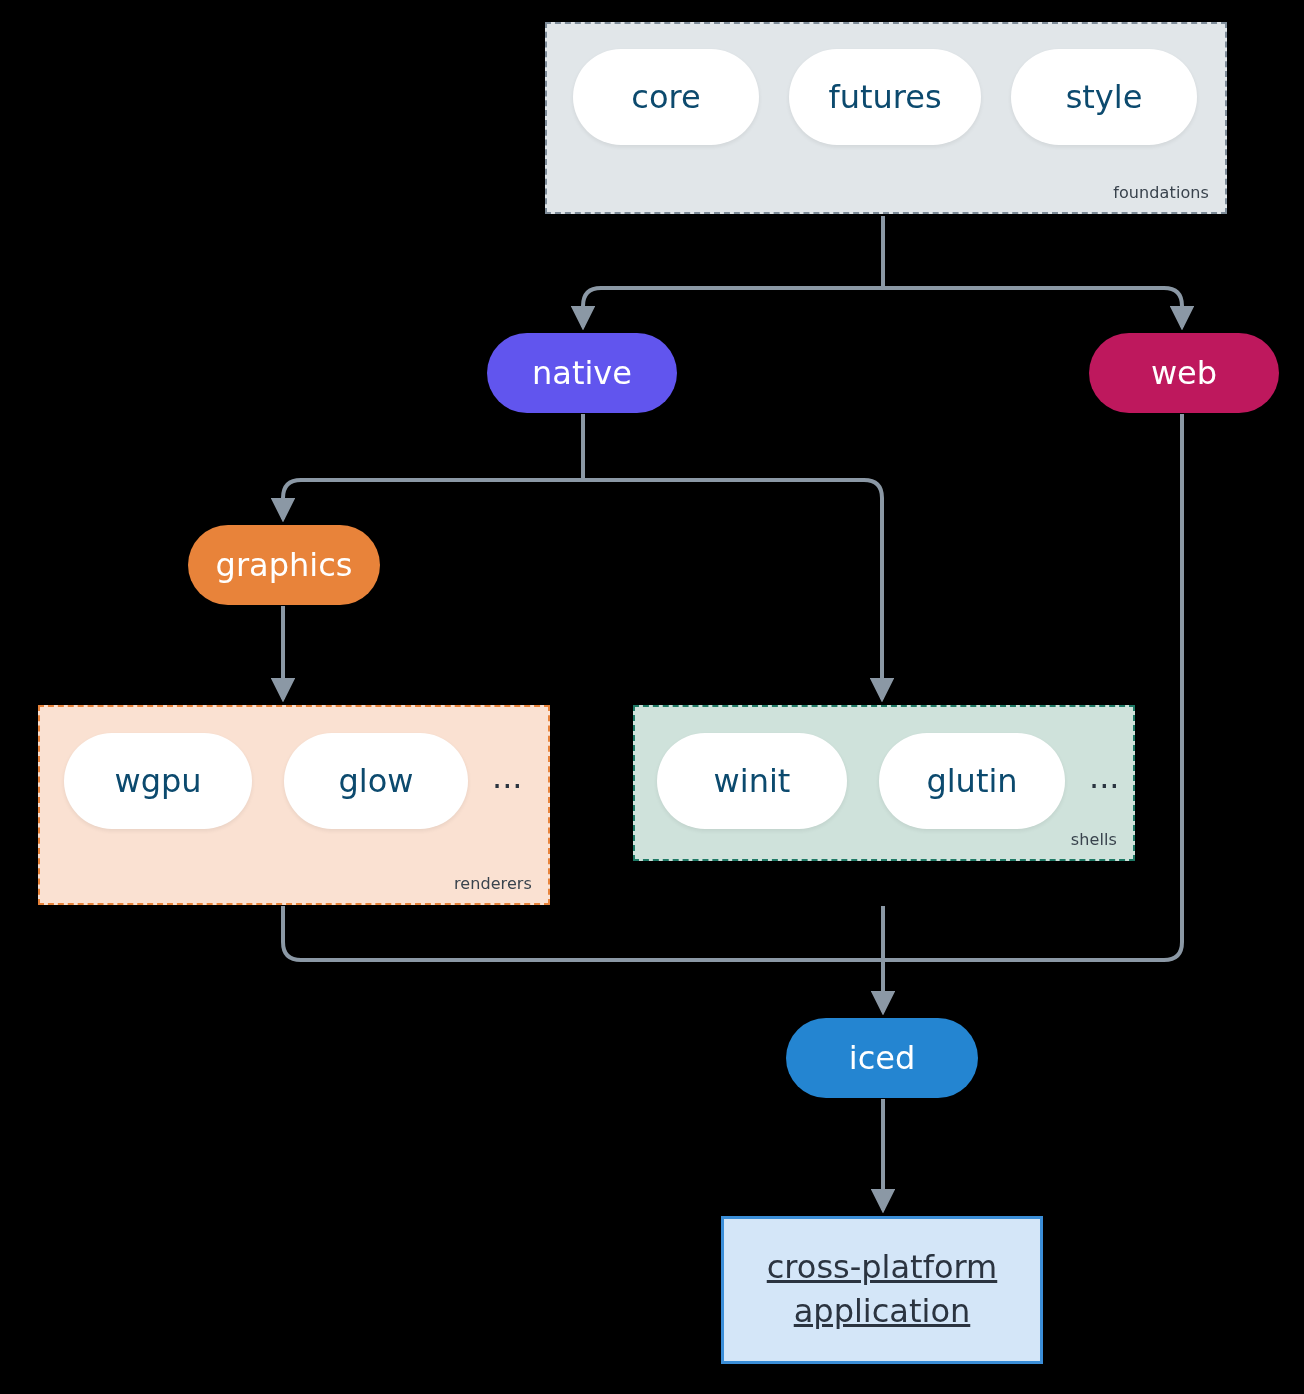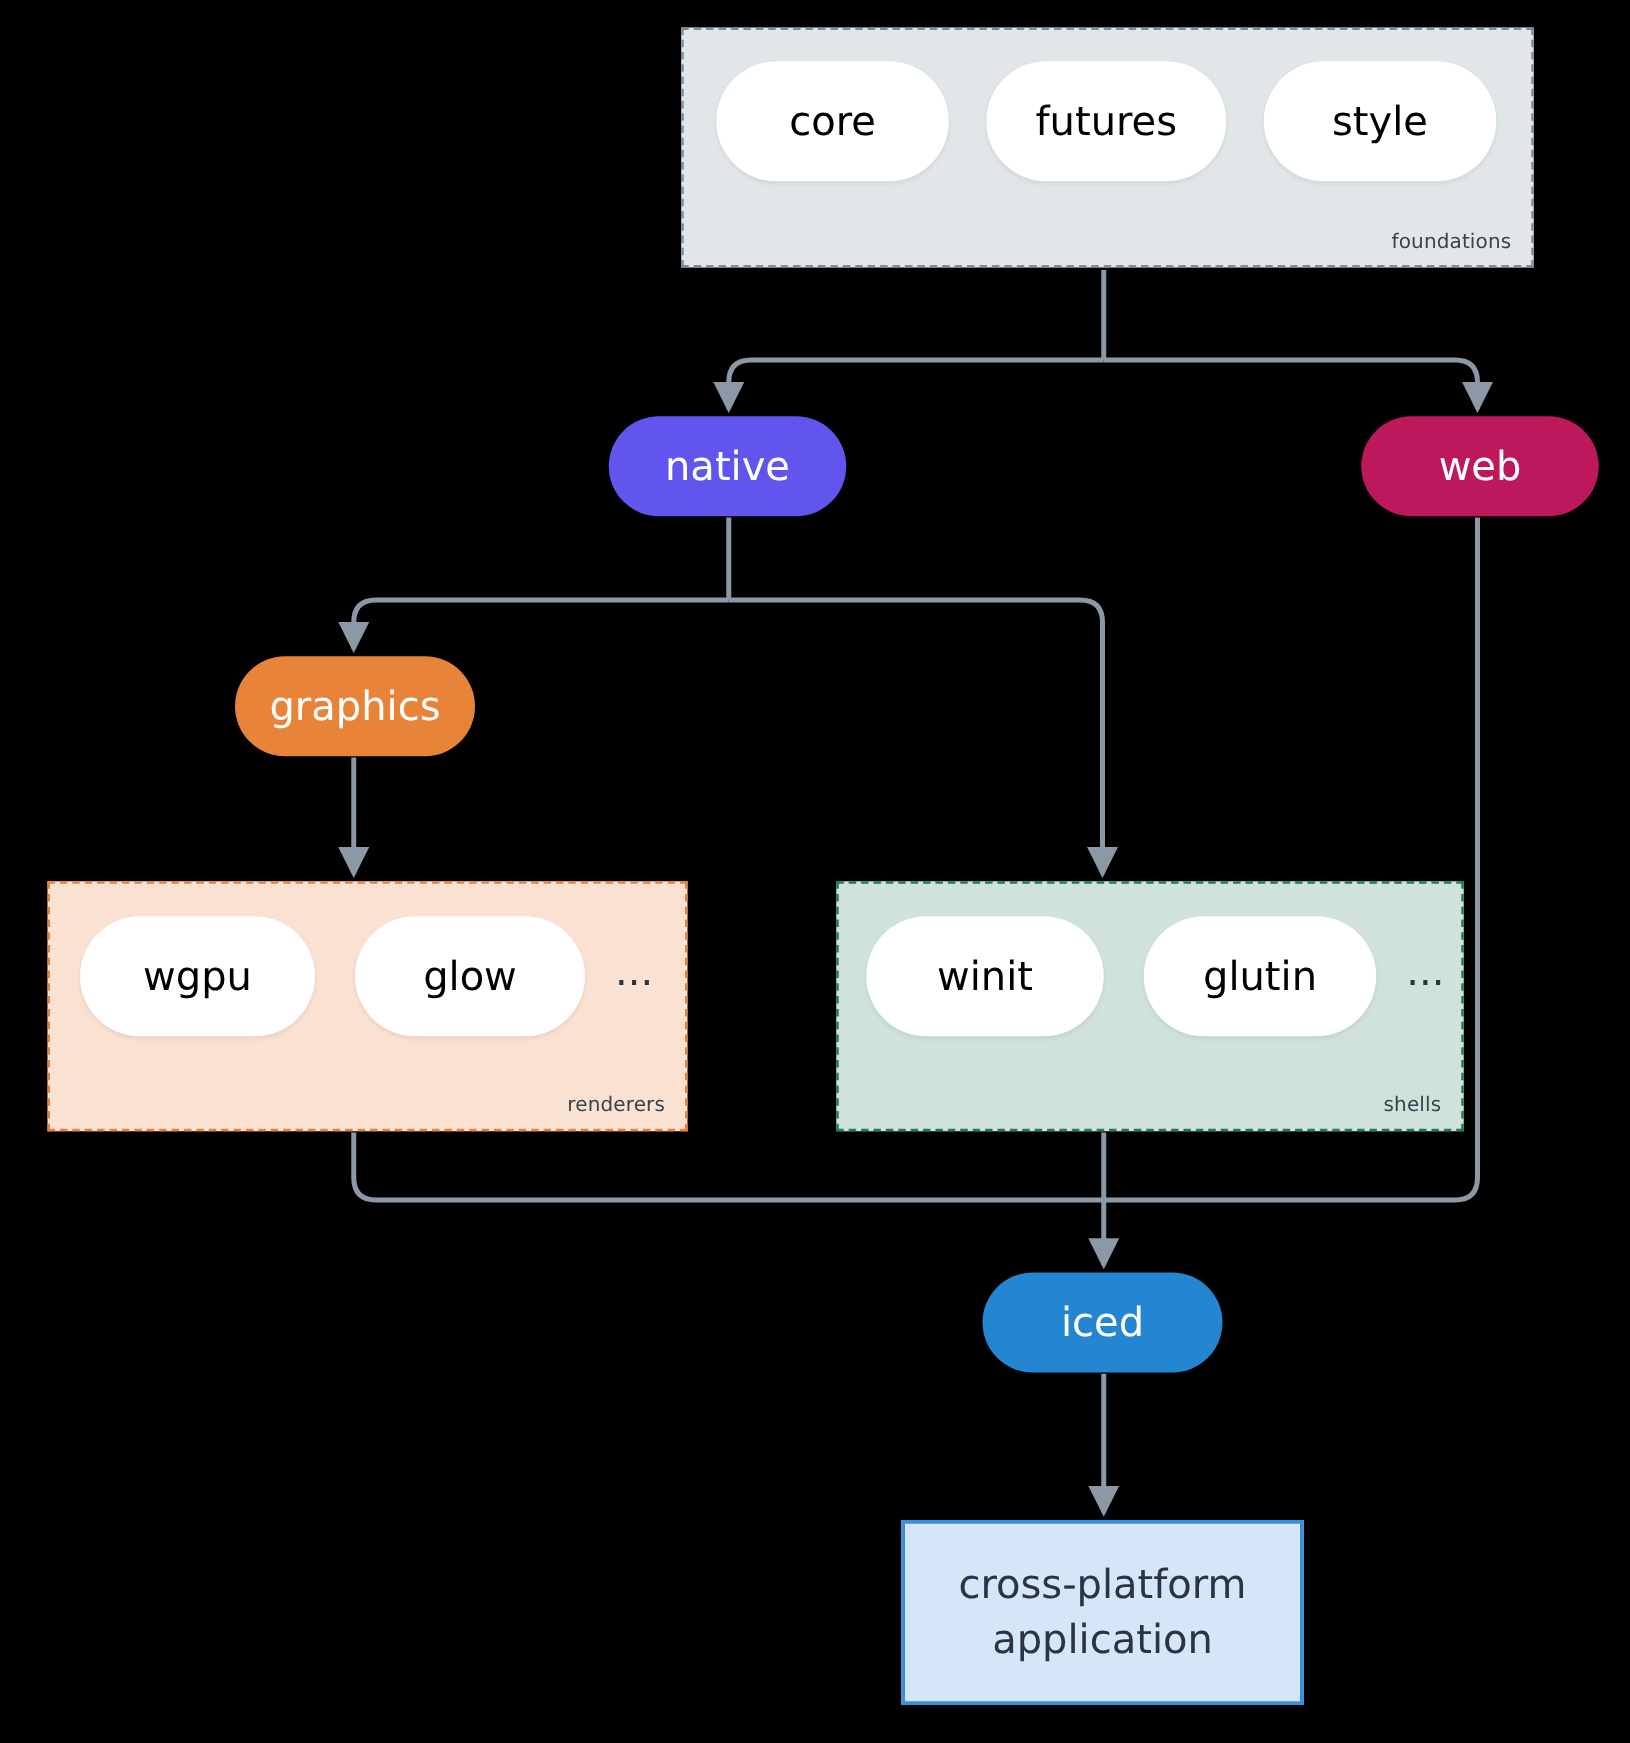--- a/index.html
+++ b/index.html
@@ -62,33 +62,32 @@
     background: #fae1d2;
     border: 2px dashed #e8833a;
     margin-left: 14px;
   }
   #renderers-group .row { left: 24px; top: 26px; }
 
   #shells-group {
     left: 633px;
     top: 705px;
     width: 502px;
-    height: 200px;
+    height: 156px;
     background: #cfe2db;
     border: 2px dashed #1f7a66;
-    margin-left: 36px;
   }
   #shells-group .row { left: 22px; top: 26px; }
 
   
   .chip {
     height: 96px;
     border-radius: 48px;
     background: #ffffff;
-    color: #000000;
+    color: #0c4a6e;
     font-size: 32px;
     display: flex;
     align-items: center;
     justify-content: center;
     box-shadow: 0 2px 4px rgba(0,0,0,0.07);
     box-sizing: border-box;
     padding: 0 10px;
   }
   .chip-w-core    { width: 186px; }
   .chip-w-futures { width: 192px; }
@@ -138,20 +137,21 @@
     border: 3px solid #3b8ed8;
     box-sizing: border-box;
     display: flex;
     flex-direction: column;
     align-items: center;
     justify-content: center;
     color: #2b3440;
     font-size: 32px;
     line-height: 1.36;
     text-align: center;
+    text-decoration: underline;
   }
 </style>
 </head>
 <body>
 
 <div id="canvas">
 
   <svg id="edges" viewBox="0 0 1304 1394" width="1304" height="1394">
     <defs>
       <marker id="arrow" viewBox="0 0 10 10" refX="8.6" refY="5" markerWidth="6.2" markerHeight="6.2" orient="auto-start-reverse">

